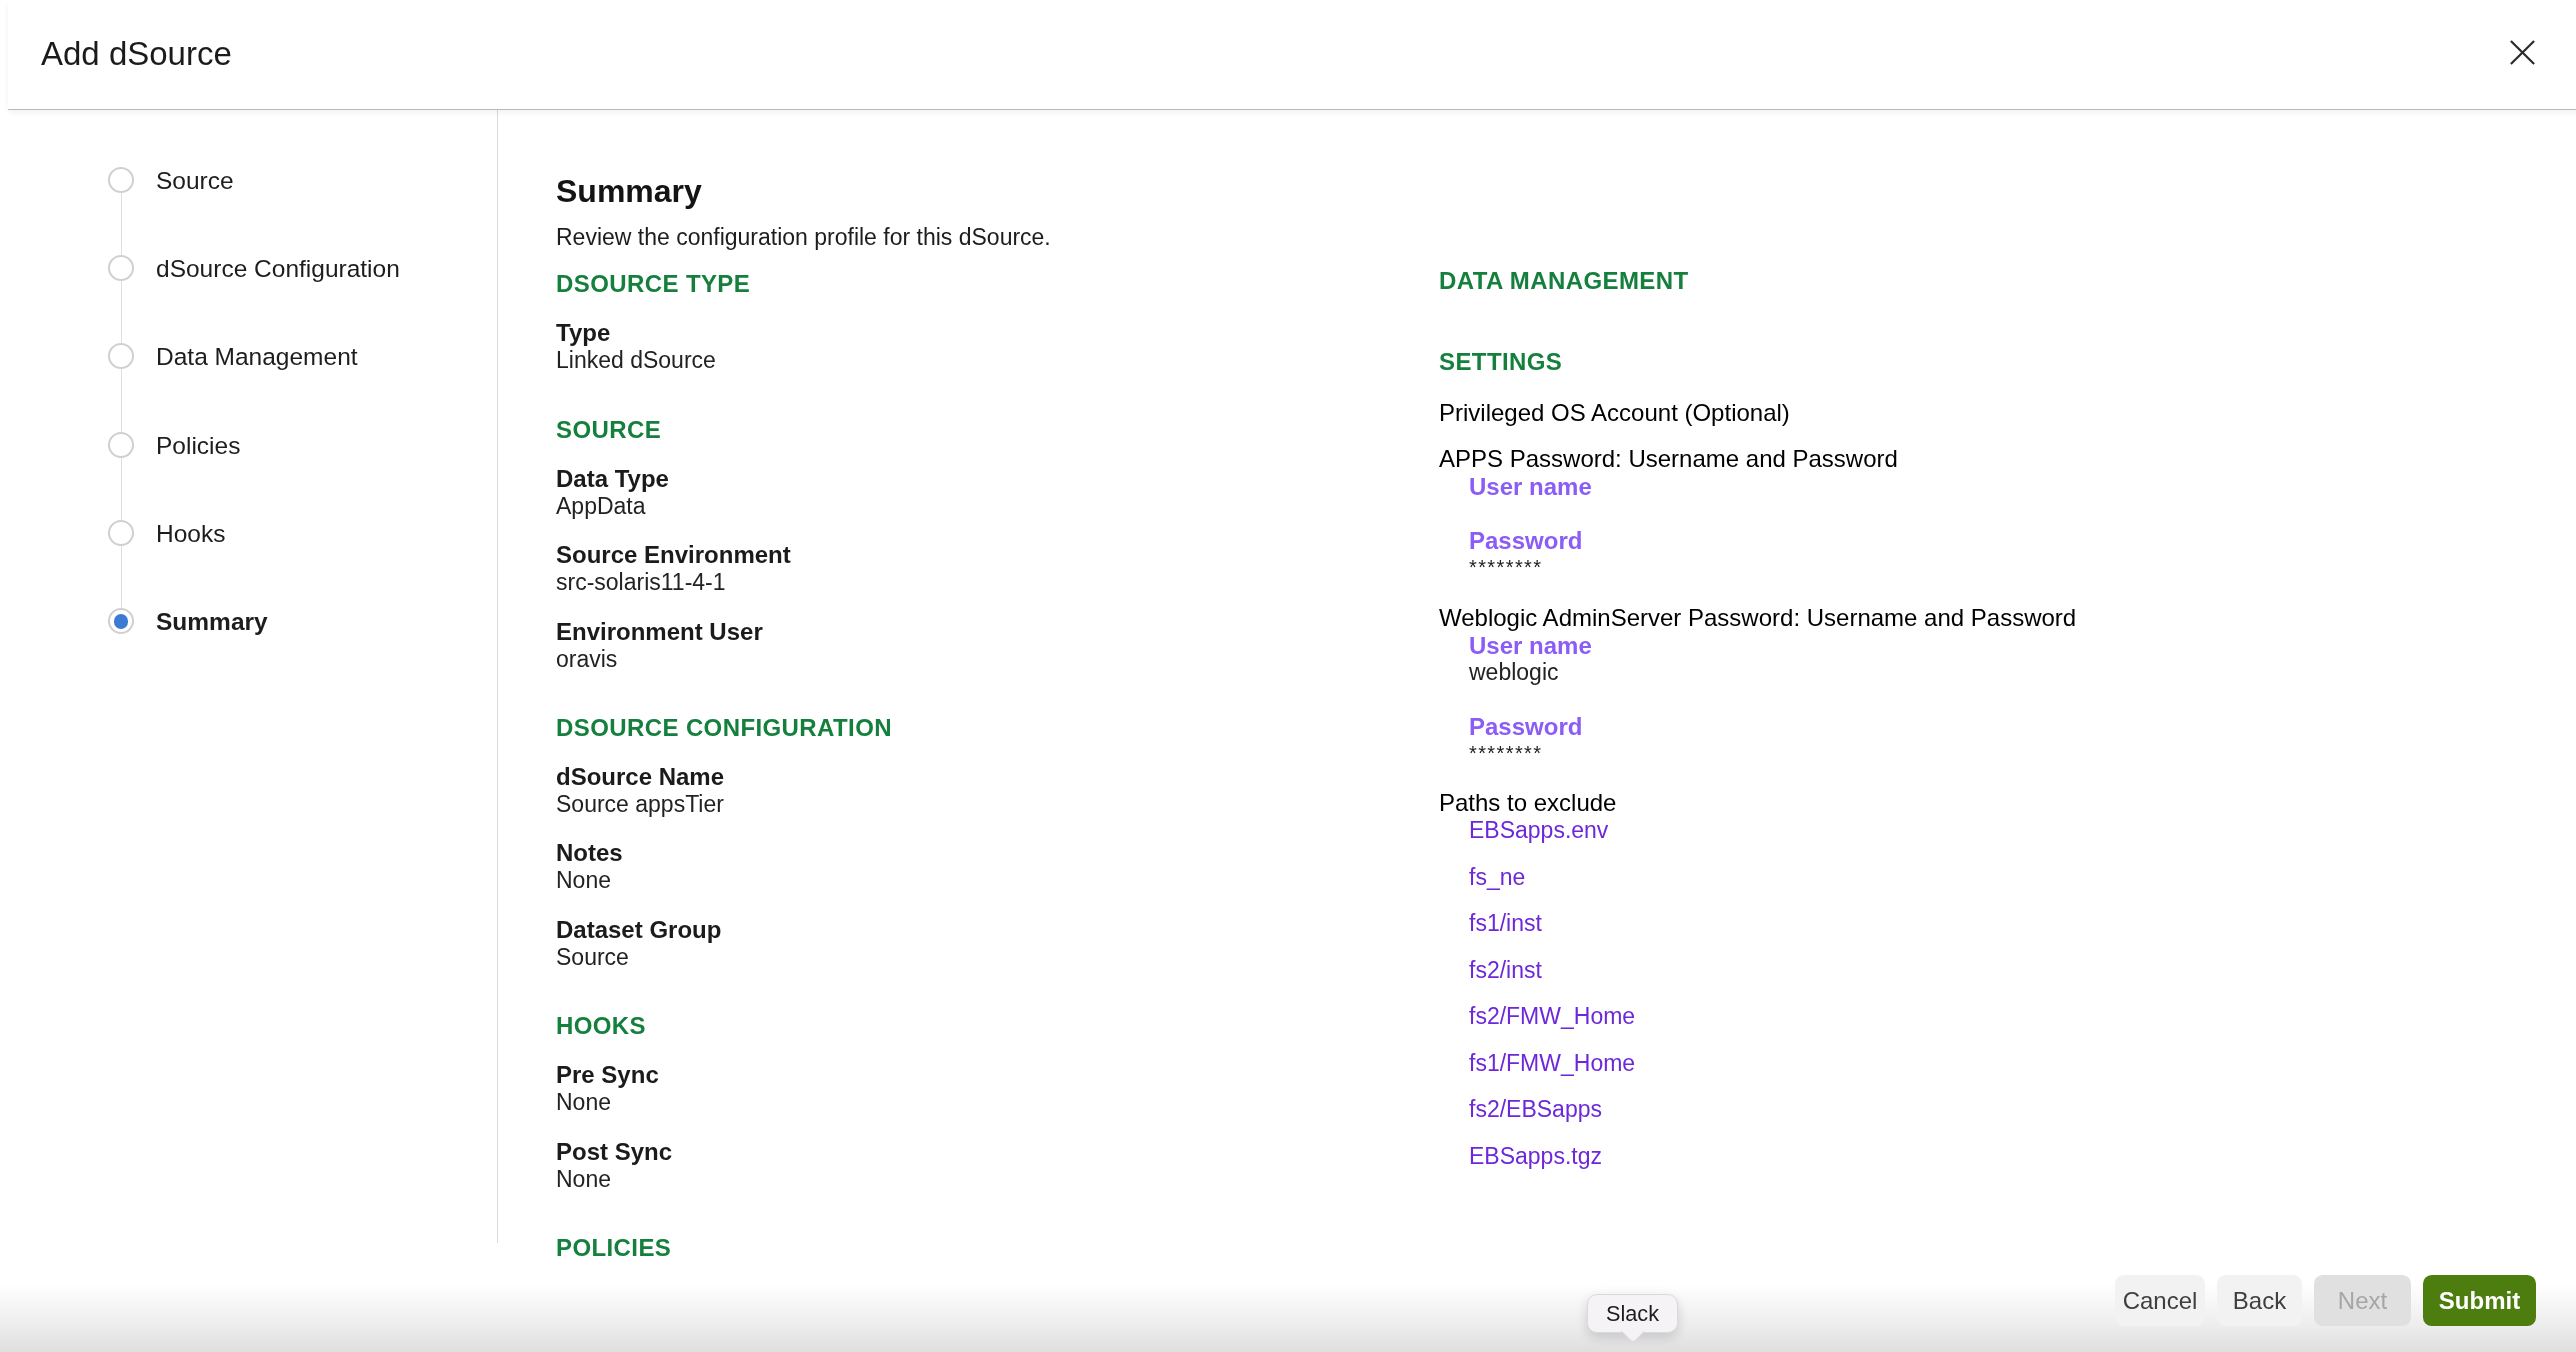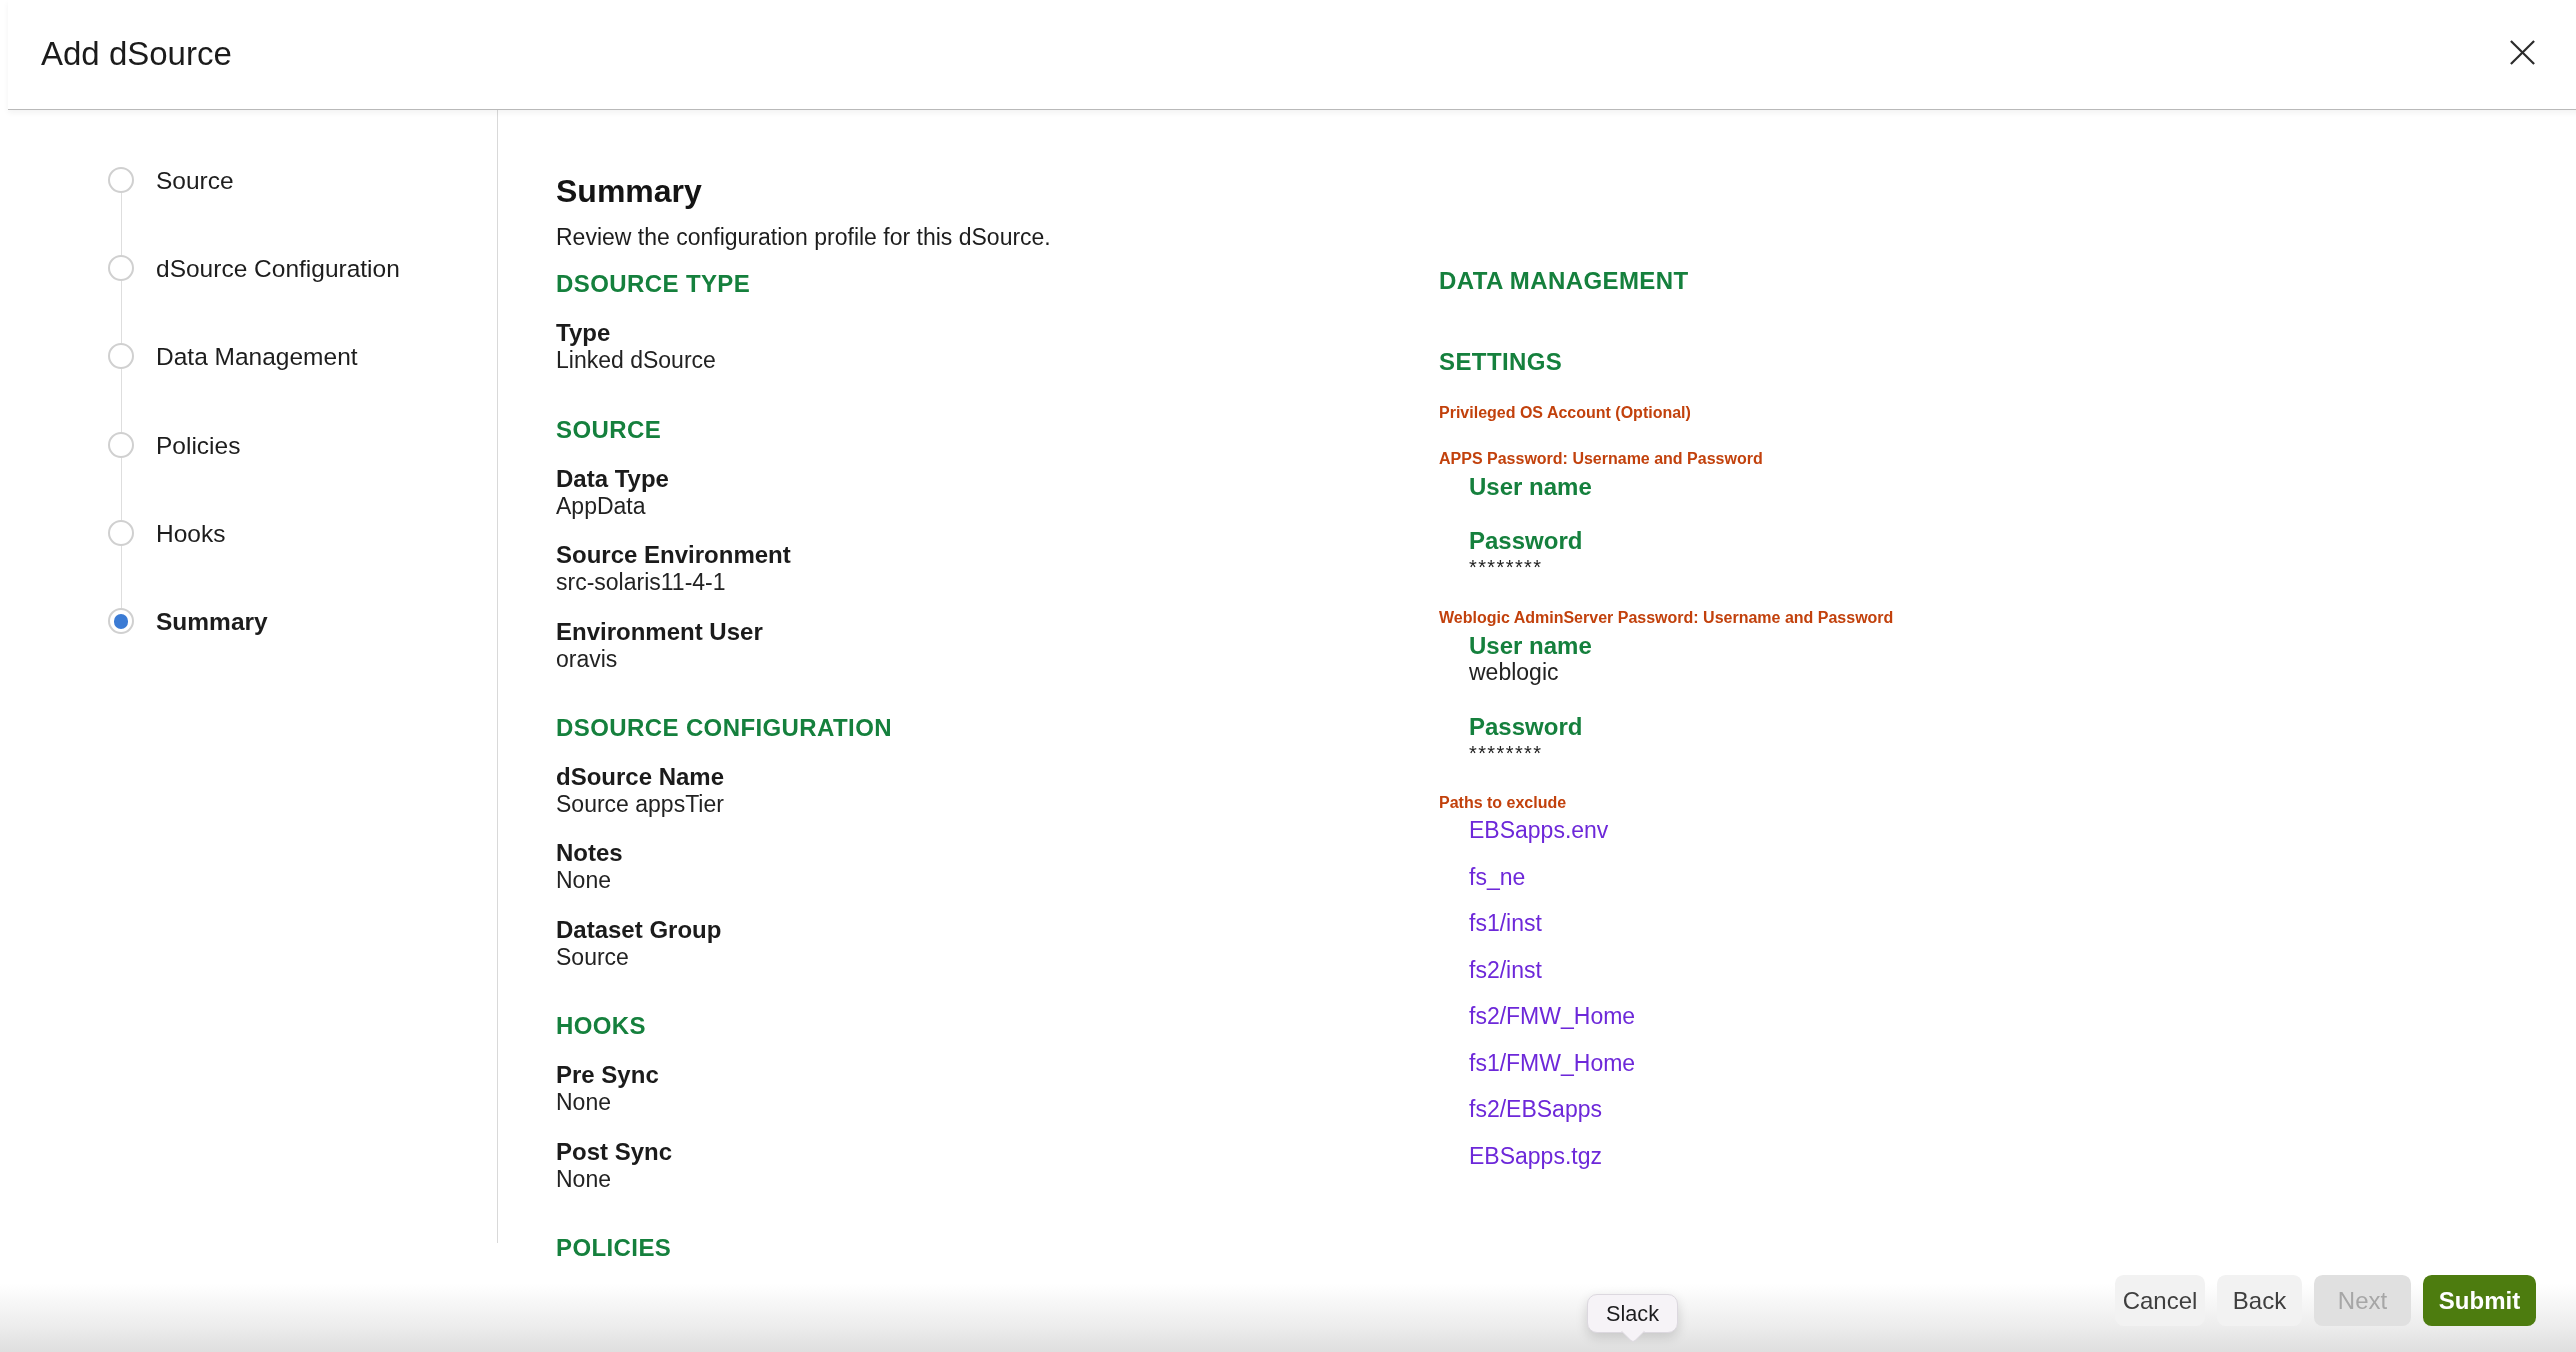--- a/index.html
+++ b/index.html
@@ -64,24 +64,24 @@
   .sec-h {
     font-size:24px; font-weight:700; line-height:29px; color:#15803d;
     letter-spacing:0.4px;
   }
   .mt-24 { margin-top:17.3px; } .mt-56 { margin-top:40px; } .mt-72 { margin-top:52px; }
 
   .field { margin-top:20px; }
   .f-label { font-size:24px; font-weight:700; line-height:29px; color:#1b1b1b; }
   .f-value { font-size:23px; line-height:27.4px; color:#222; }
 
-  .bold-line { font-size:16px; font-weight:700; line-height:29px; color:#c2410c; }
+  .bold-line { font-size:24px; font-weight:400; line-height:29px; color:#000000; }
   .mt-30 { margin-top:21.7px; }
   .cred-rows { margin-left:30px; }
-  .cred-label { font-size:24px; font-weight:700; line-height:27px; color:#15803d; }
+  .cred-label { font-size:24px; font-weight:700; line-height:27px; color:#8b5cf6; }
   .cred-value { font-size:23px; line-height:27px; color:#222; }
   .gap26 { margin-top:27px; }
   .mask { font-size:20px; letter-spacing:1.4px; line-height:27px; }
 
   .path-items { margin-left:30px; }
   .path-item { font-size:23px; line-height:27px; color:#6d28d9; margin-top:19.5px; }
   .path-item:first-child { margin-top:0; }
 
   
   .footer {

